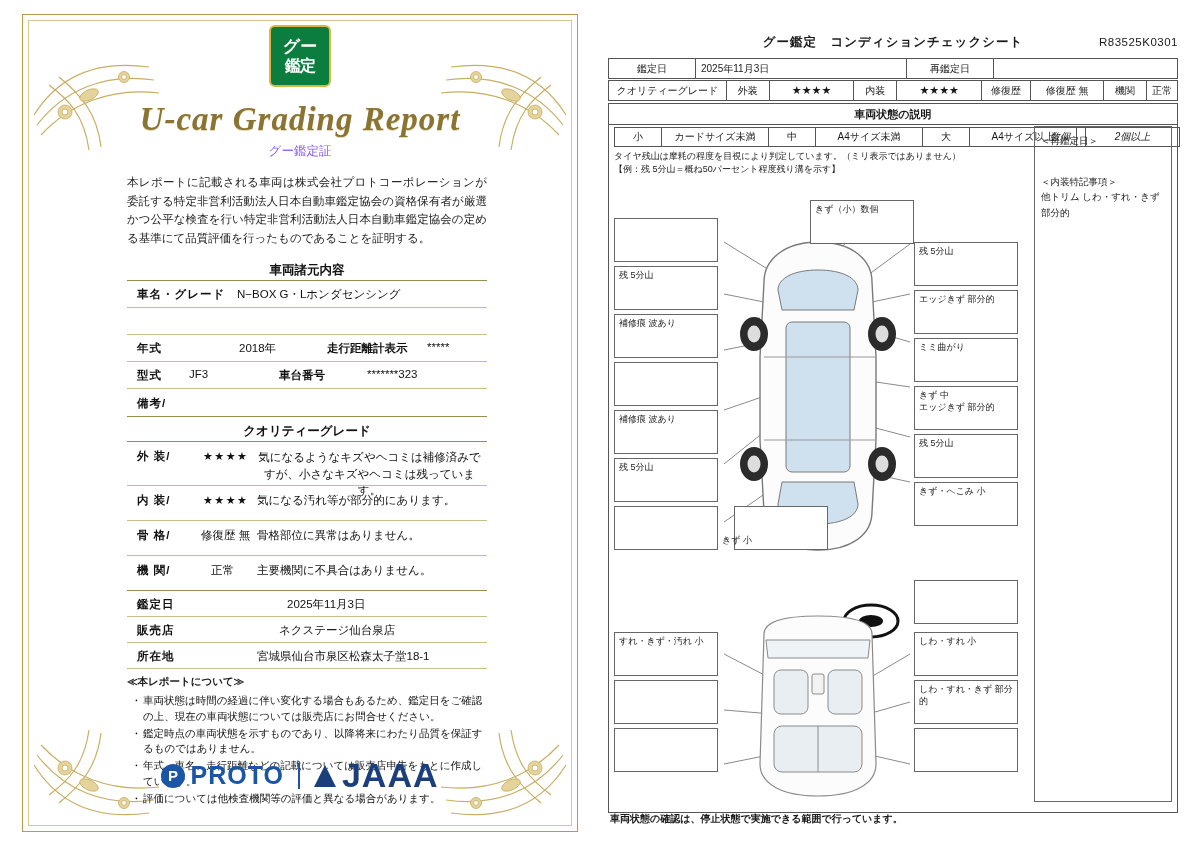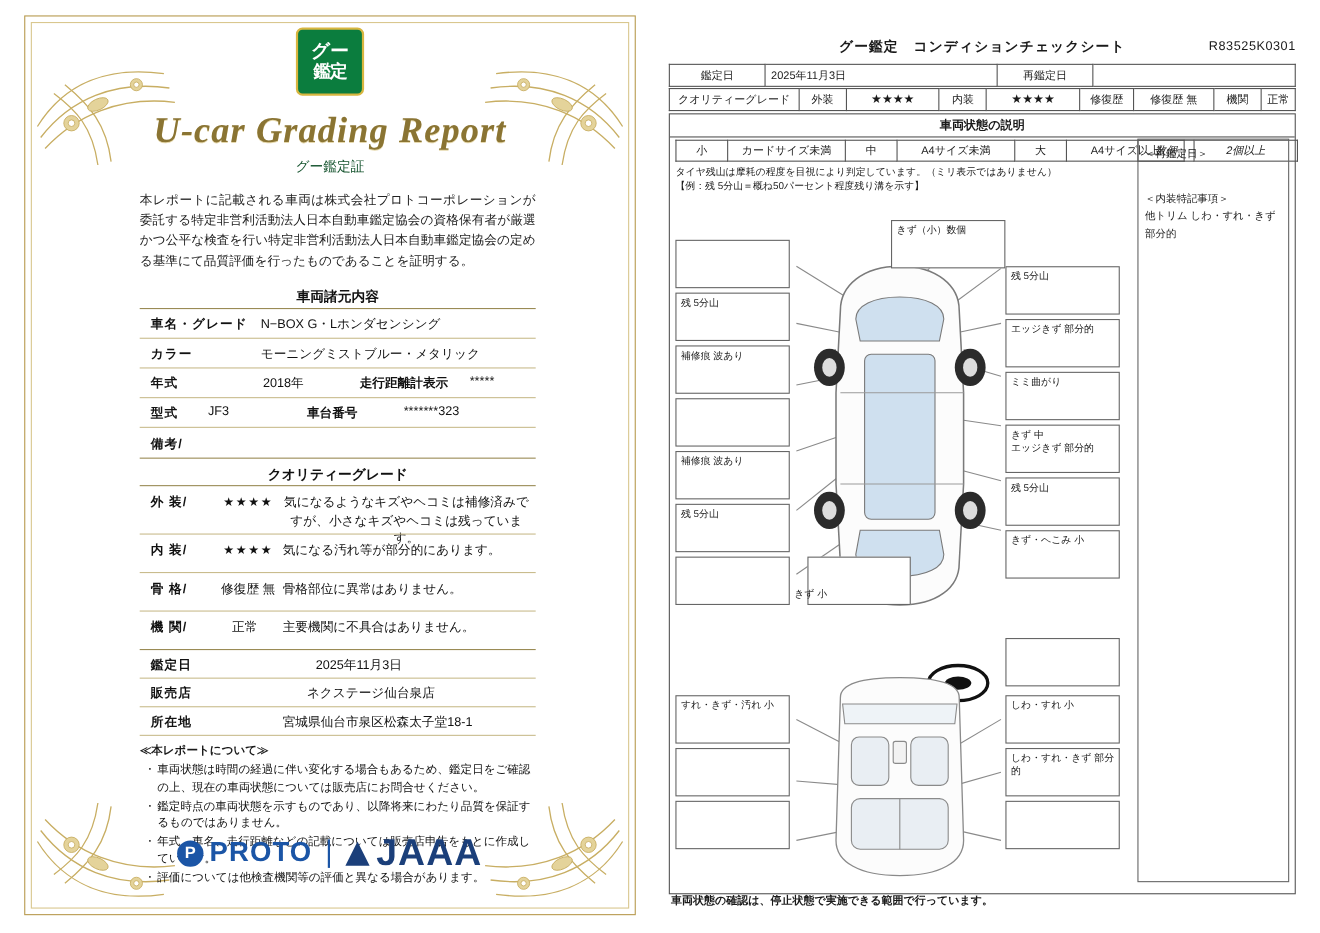--- a/index.html
+++ b/index.html
@@ -91,21 +91,21 @@
     color: #8a7433;
     letter-spacing: 1px;
     text-shadow: 0 1px 0 #e6d9ae;
   }
   .cert-subtitle {
     position: absolute;
     top: 128px;
     left: 0; right: 0;
     text-align: center;
     font-size: 12.5px;
-    color: #14532d;
+    color: #8b5cf6;
   }
   .cert-body {
     position: absolute;
     left: 104px;
     top: 158px;
     width: 360px;
     font-size: 11.5px;
     line-height: 1.62;
     color: #222;
     text-align: justify;
@@ -410,24 +410,20 @@
 
     <div class="sec-head" style="top:247px">車両諸元内容</div>
     <div class="rule" style="top:265px"></div>
 
     <div class="row" style="top:272px">
       <span class="lab">車名・グレード</span>
       <span class="val" style="left:110px">N−BOX G・Lホンダセンシング</span>
     </div>
     <div class="rule thin" style="top:292px"></div>
 
-    <div class="row" style="top:299px">
-      <span class="lab">カラー</span>
-      <span class="val" style="left:110px">モーニングミストブルー・メタリック</span>
-    </div>
     <div class="rule thin" style="top:319px"></div>
 
     <div class="row" style="top:326px">
       <span class="lab">年式</span>
       <span class="val" style="left:112px">2018年</span>
       <span class="val b" style="left:200px">走行距離計表示</span>
       <span class="val" style="left:300px">*****</span>
     </div>
     <div class="rule thin" style="top:346px"></div>
 

